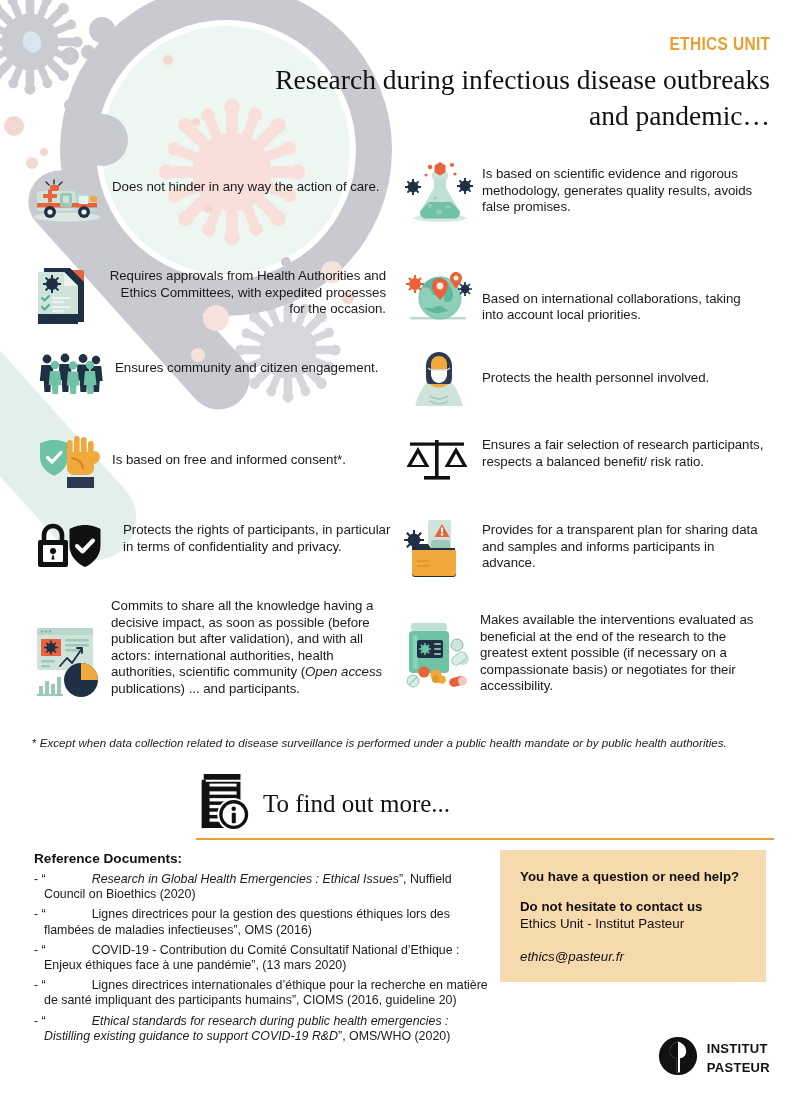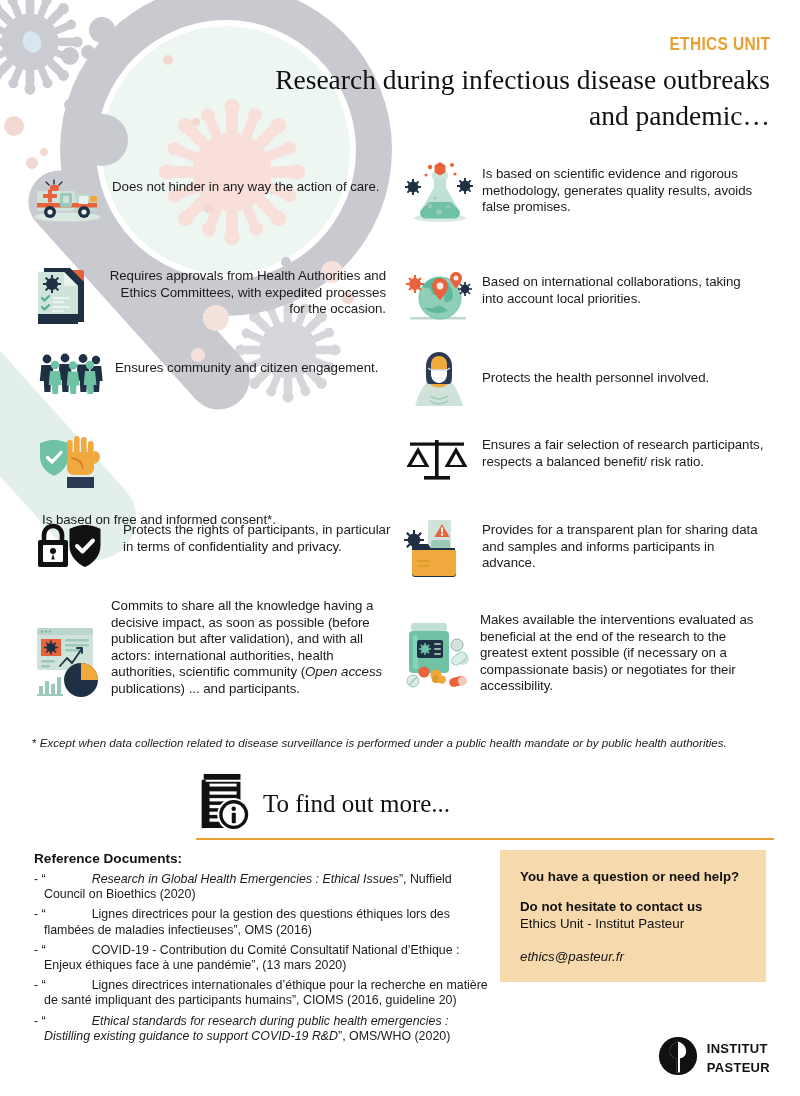--- a/index.html
+++ b/index.html
@@ -276,21 +276,21 @@
           <circle cx="35" cy="13.5" r="4.2"></circle>
             <path d="M30 19.5h10l1.5 14h-3L38 42h-5.6l-.6-8.5h-3.1z"></path>
           <circle cx="52" cy="13" r="4.2"></circle>
             <path d="M47 19h10l1.5 14h-3L55 42h-5.6l-.6-9h-3.1z"></path>
         </g>
       </svg>
     </div>
     <div class="tx" style="margin-left:11px;width:280px;margin-top:8px;">Ensures community and citizen engagement.</div>
   </div>
 
-  <div class="item" style="left:34px;top:432px;width:370px;flex-direction:column;">
+  <div class="item" style="left:34px;top:432px;width:370px;">
     <div class="ic" style="width:70px;height:60px;">
       <svg viewBox="0 0 70 60" width="70" height="60">
         <path d="M20 8c-6.5 0-11.5 2-14 3.2v14c0 10 8 16 14 18.6 6-2.6 14-8.6 14-18.6v-14C31.5 10 26.5 8 20 8z" fill="#6FC3A4"></path>
         <path d="M13.5 25.5l4.5 4.5 9-9.5" stroke="#ffffff" stroke-width="3.2" fill="none" stroke-linecap="round" stroke-linejoin="round"></path>
         <g fill="#F0A93C">
           <rect x="33" y="8" width="5.6" height="18" rx="2.8"></rect>
           <rect x="40" y="4" width="5.6" height="22" rx="2.8"></rect>
           <rect x="47" y="5" width="5.6" height="21" rx="2.8"></rect>
           <rect x="54" y="9" width="5.6" height="17" rx="2.8"></rect>
           <path d="M33 20h27v16c0 4-3 7-7 7H40c-4 0-7-3-7-7z"></path>
@@ -390,21 +390,21 @@
           <circle cx="61" cy="24" r="5.4"></circle>
           <g stroke="#1F3044" stroke-width="1.9">
             <path d="M61 16v3.5M61 28.5v3.5M53 24h3.5M65.5 24H69M55.4 18.4l2.5 2.5M64.1 27.1l2.5 2.5M66.6 18.4l-2.5 2.5M57.9 27.1l-2.5 2.5"></path>
           </g>
         </g>
       </svg>
     </div>
     <div class="tx" style="margin-left:8px;width:282px;margin-top:4px;">Is based on scientific evidence and rigorous methodology, generates quality results, avoids false promises.</div>
   </div>
 
-  <div class="item" style="left:404px;top:262px;width:380px;">
+  <div class="item" style="left:404px;top:262px;width:380px;align-items:flex-end;">
     <div class="ic" style="width:70px;height:62px;">
       <svg viewBox="0 0 70 62" width="70" height="62">
         <rect x="6" y="55" width="56" height="2.6" rx="1.3" fill="#BFD9CE"></rect>
         <circle cx="36" cy="36" r="21" fill="#8FCFBA"></circle>
         <path d="M36 15a21 21 0 0 0-18 10c3 1 6 .5 8 2s1 5 4 6 7-2 9 0 0 6 3 7 6-2 7-5a21 21 0 0 0-13-20z" fill="#5FB79C"></path>
         <path d="M20 46c3-1 6 1 9 0s5-3 8-2 5 4 8 4a21 21 0 0 1-25-2z" fill="#5FB79C"></path>
         <circle cx="36" cy="36" r="21" fill="none" stroke="#6FC3A4" stroke-width="1"></circle>
         <g fill="#E8623B">
           <path d="M36 16c4.4 0 8 3.6 8 8 0 6-8 14-8 14s-8-8-8-14c0-4.4 3.6-8 8-8z"></path>
           <circle cx="36" cy="24" r="3.4" fill="#ffffff" opacity=".85"></circle>

